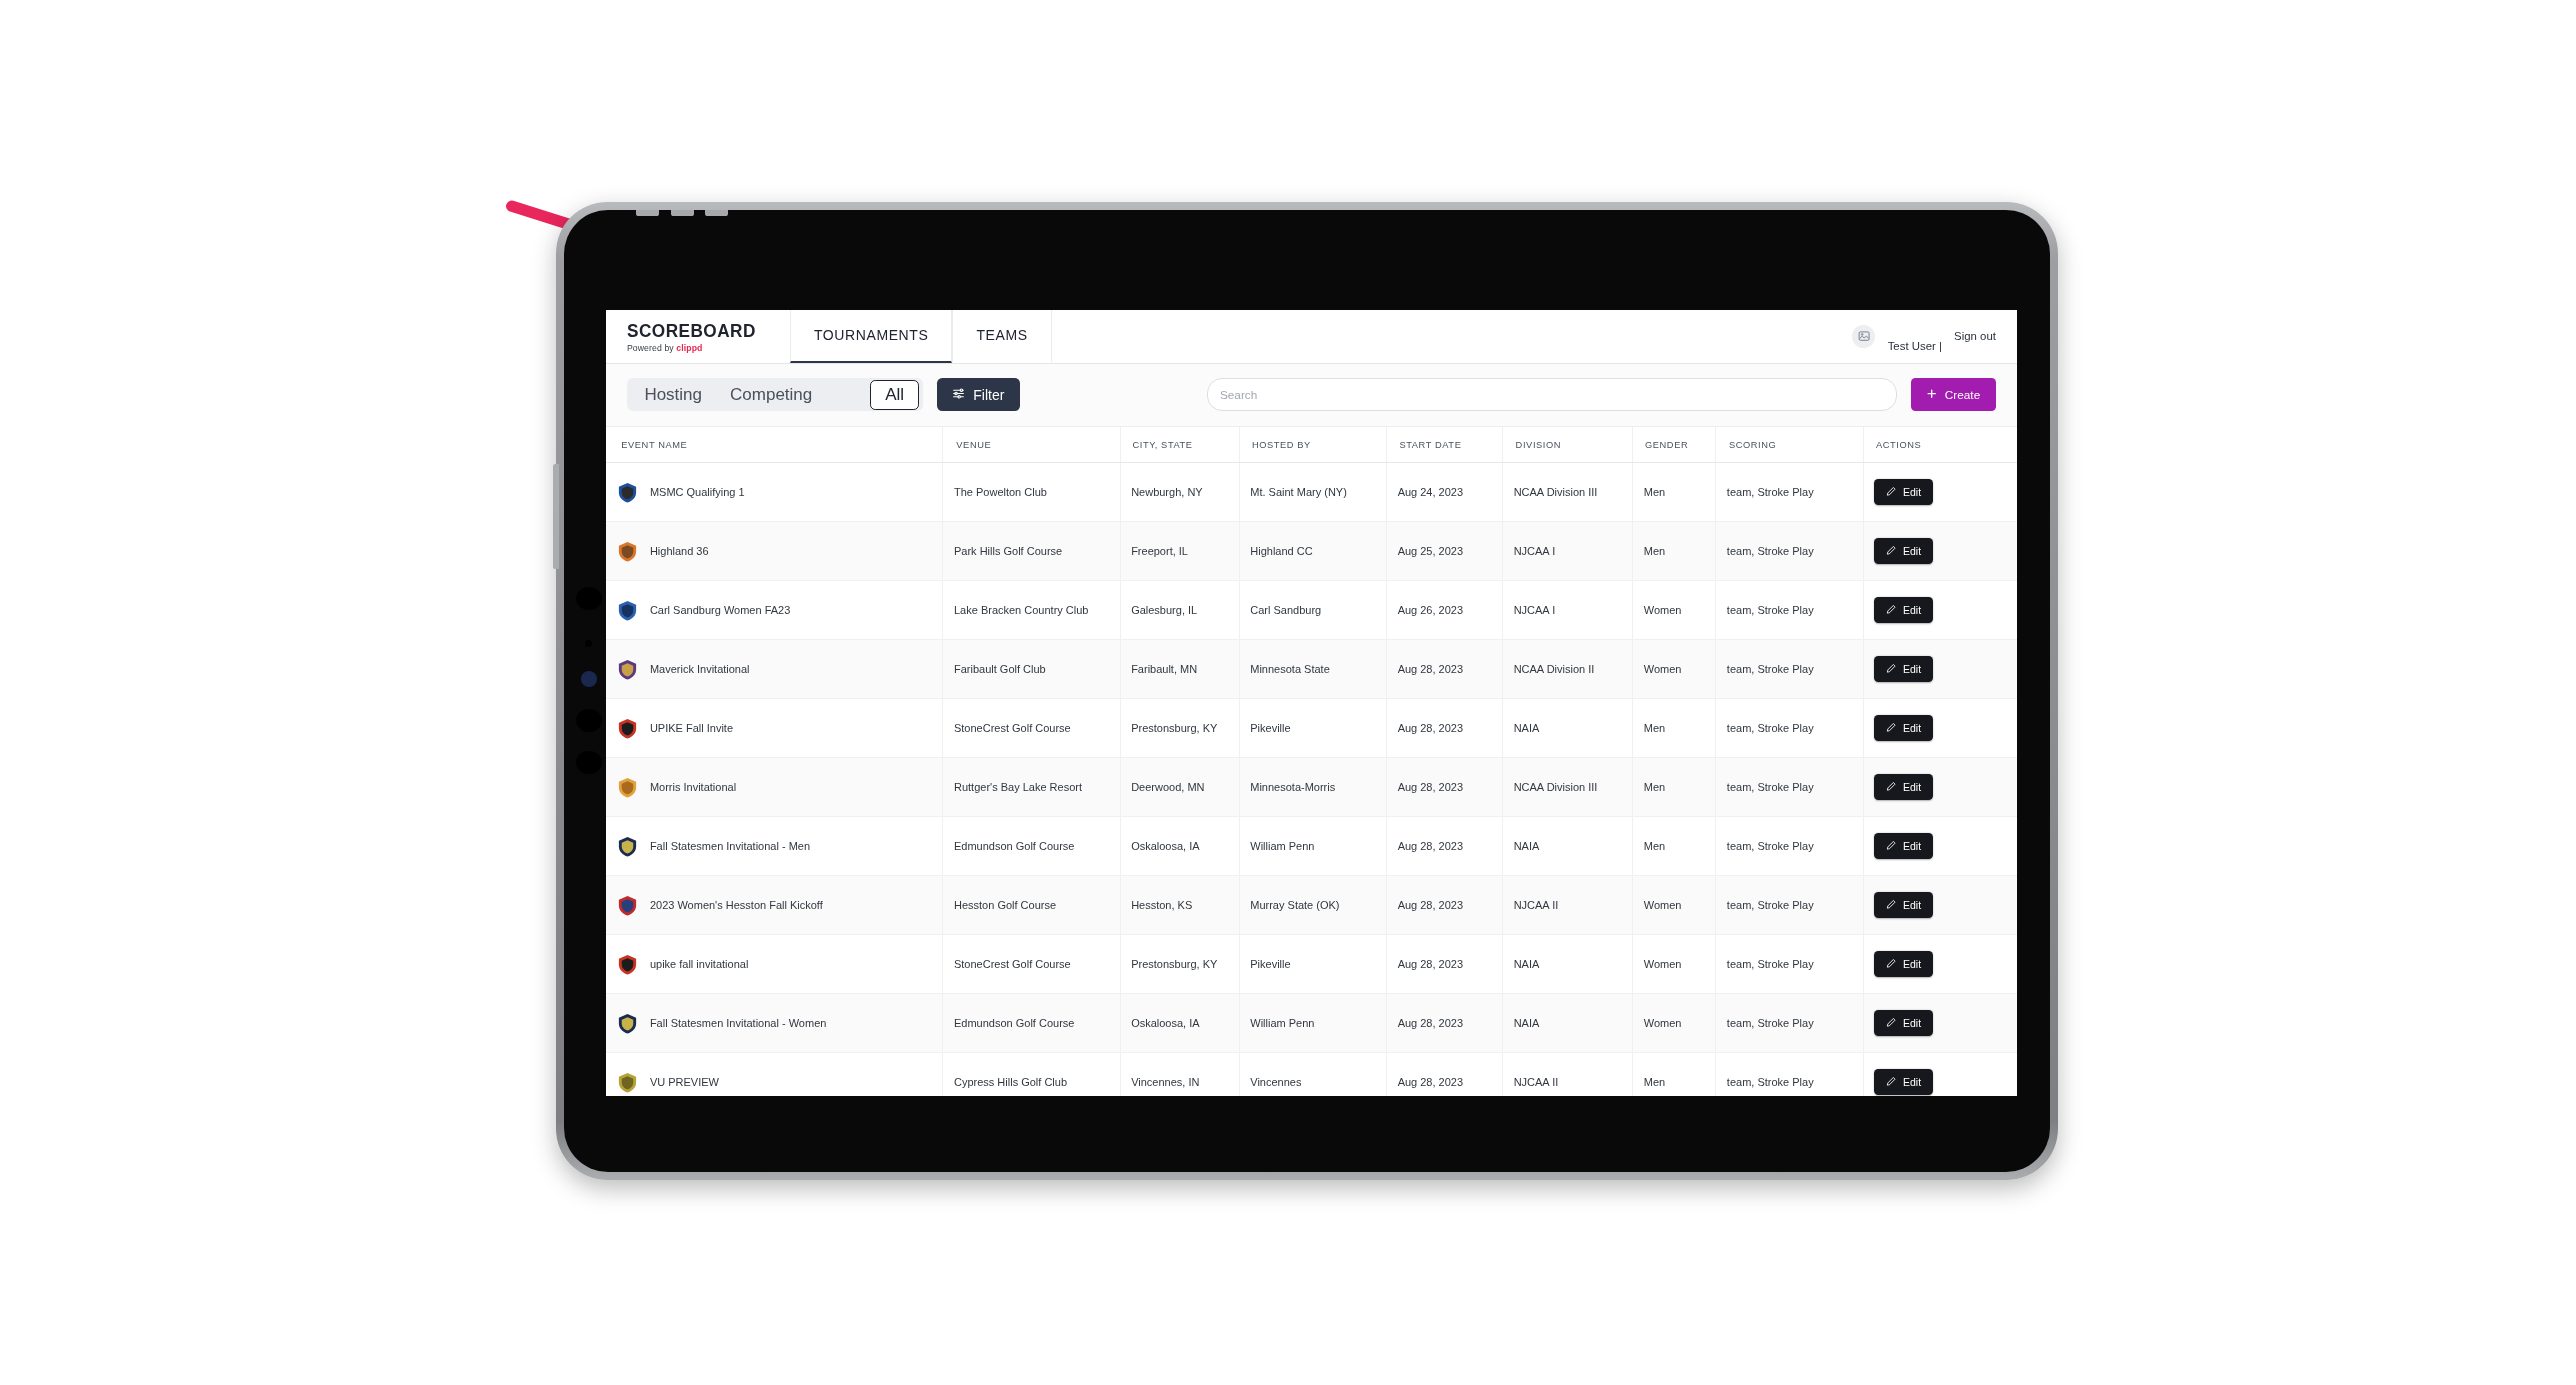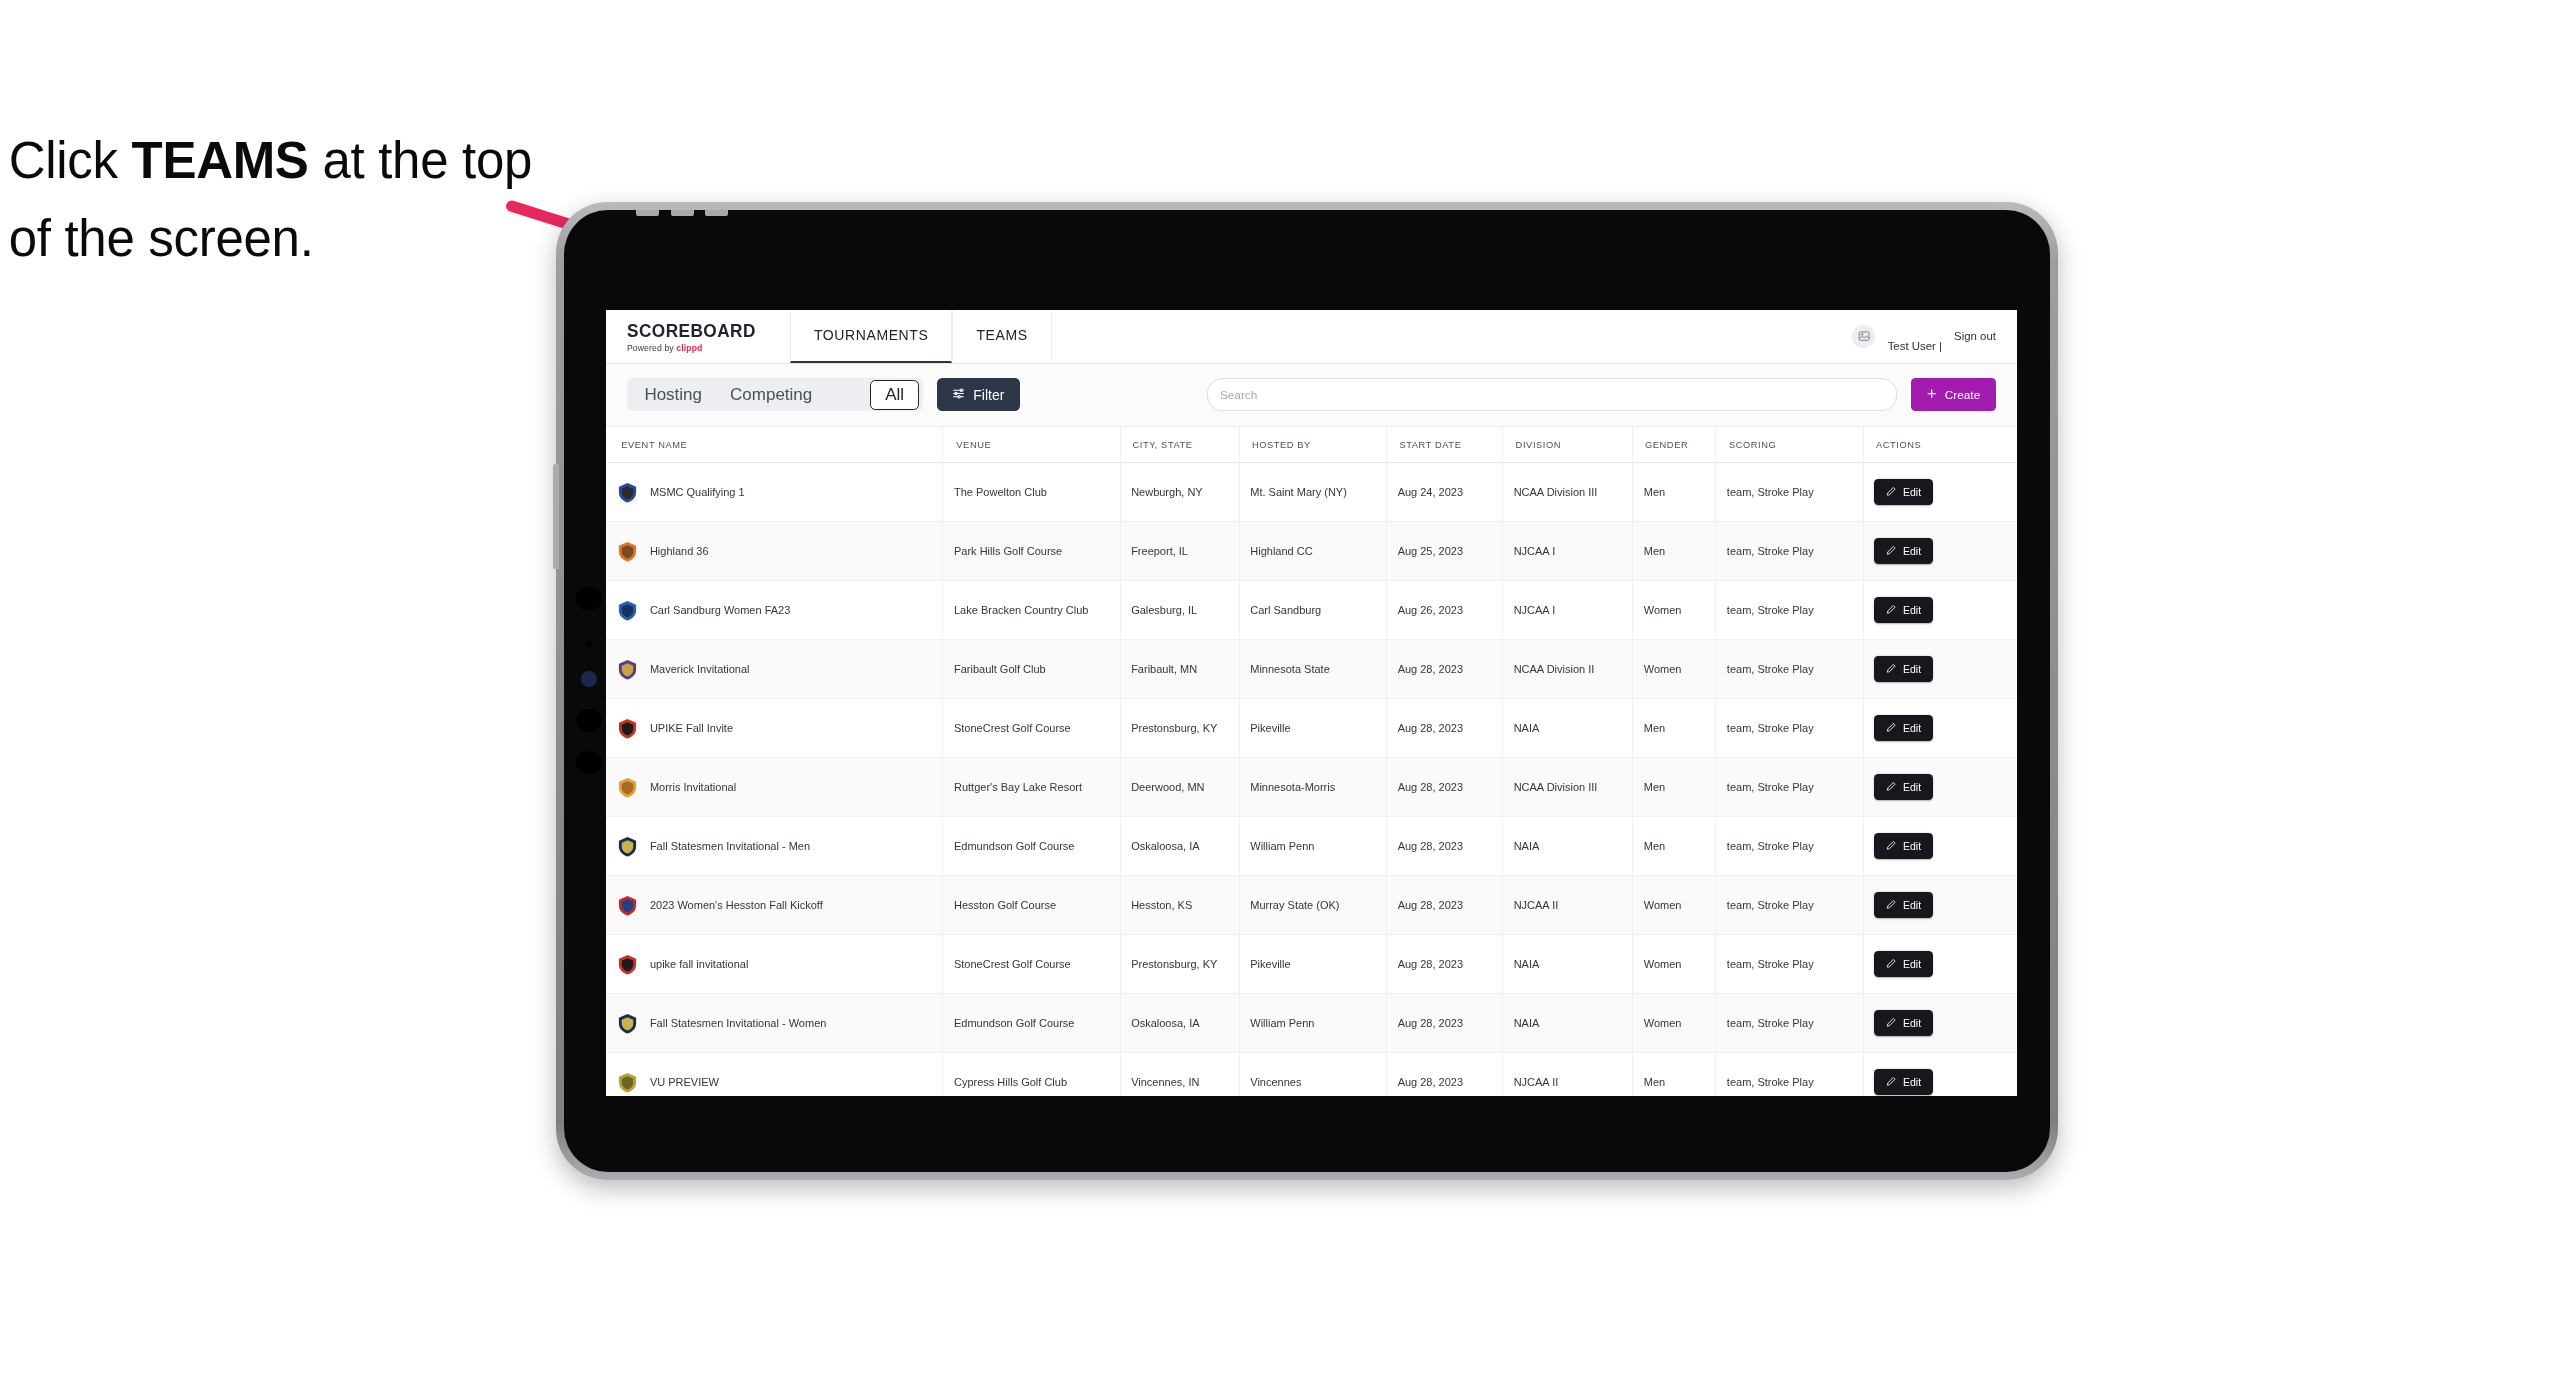--- a/index.html
+++ b/index.html
@@ -317,23 +317,20 @@
     cursor: pointer;
     font-family: "Liberation Sans", sans-serif;
     box-shadow: 0 0.9px 1.7px rgba(0,0,0,0.3);
   }
 </style>
 </head>
 <body>
 
 <div id="stage">
 
-  <div class="callout">
-    <span>Click </span><span class="strong">TEAMS</span><span> at the top of the screen.</span>
-  </div>
 
   <svg class="arrow-svg" viewBox="0 0 2950 1587">
     <line x1="586" y1="236" x2="972" y2="358" stroke="#E8275C" stroke-width="13" stroke-linecap="round"></line>
     <polygon points="1000,368 930,348 946,322 906,347" fill="#E8275C"></polygon>
     <polygon points="1003,370 925,344 950,316" fill="#E8275C"></polygon>
   </svg>
 
   <div class="device">
     <div class="side-btn"></div>
     <div class="device-inner">

